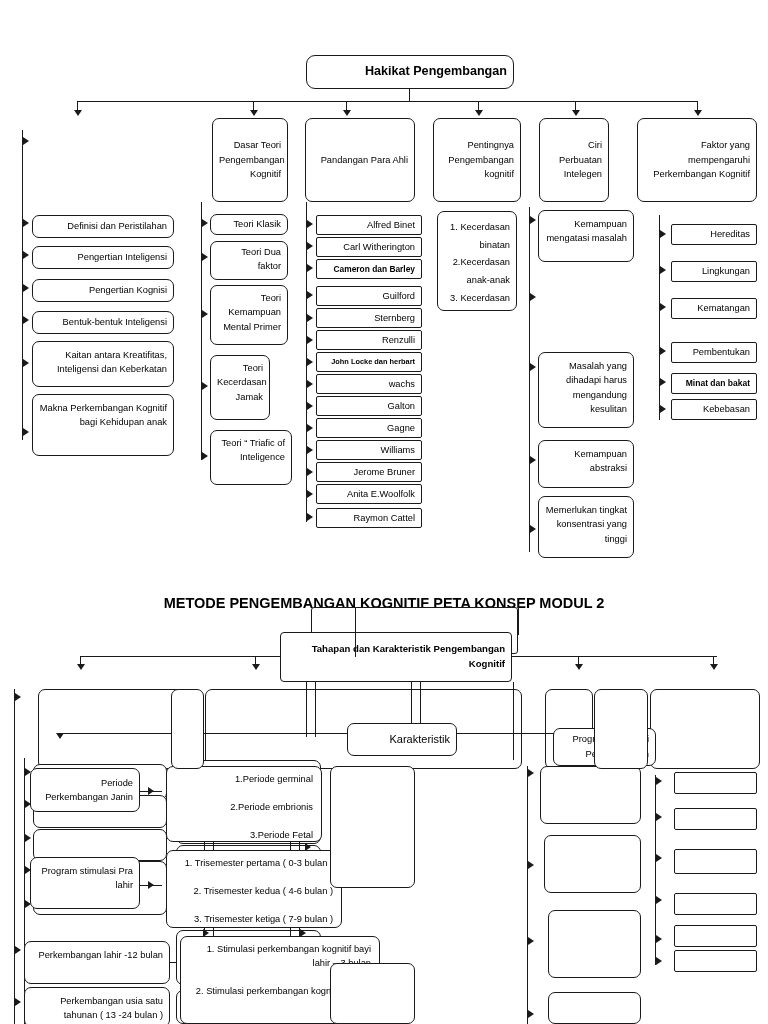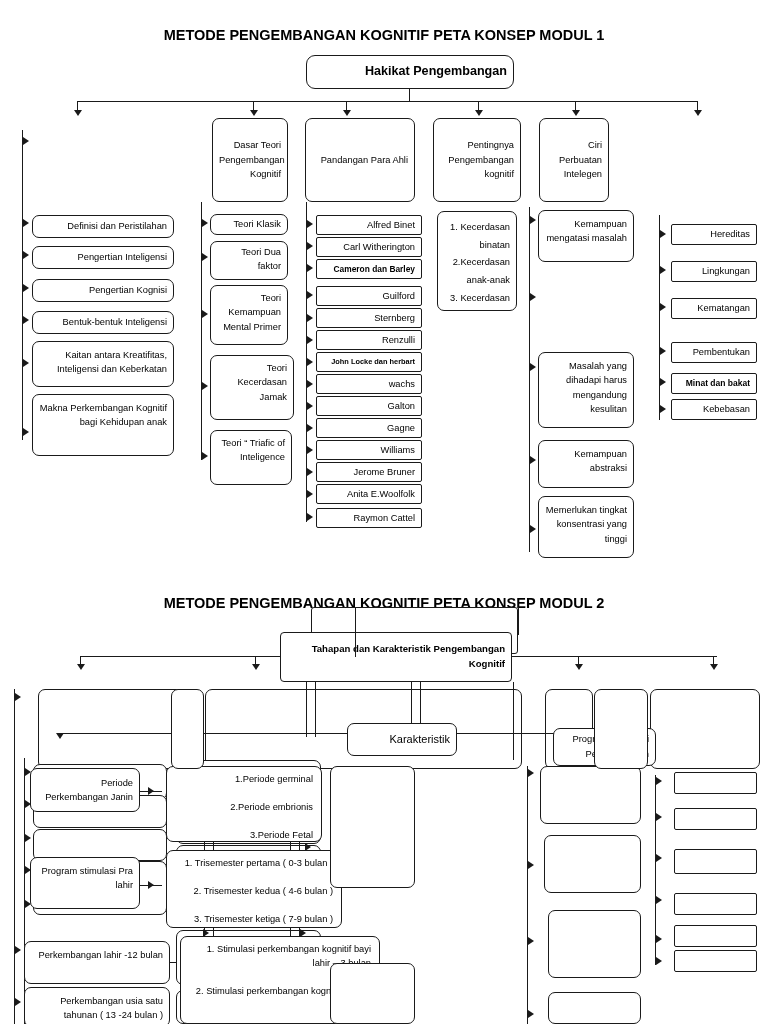--- a/index.html
+++ b/index.html
@@ -80,21 +80,20 @@
     border-top:4px solid transparent;
     border-bottom:4px solid transparent;
     border-left:6px solid #1a1a1a;
   }
 </style>
 </head>
 <body>
 
 <div id="stage">
 
-  <div class="title" style="left:0;top:27px;width:768px;">METODE PENGEMBANGAN KOGNITIF PETA KONSEP MODUL 1</div>
 
   <div class="box center root" style="left:306px;top:55px;width:208px;height:34px;">
     <span class="t">Hakikat Pengembangan</span>
   </div>
 
   <div class="ln vl" style="left:409px;top:89px;height:12px;"></div>
   <div class="ln hl" style="left:77px;top:101px;width:620px;"></div>
 
   <div class="ln vl" style="left:77px;top:101px;height:10px;"></div>
   <div class="ad" style="left:74px;top:110px;"></div>
@@ -114,20 +113,23 @@
   </div>
   <div class="box center hdr" style="left:212px;top:118px;width:76px;height:84px;">
     <span class="t">Dasar Teori Pengembangan Kognitif</span>
   </div>
   <div class="box center hdr" style="left:433px;top:118px;width:88px;height:84px;">
     <span class="t">Pentingnya Pengembangan kognitif</span>
   </div>
   <div class="box center hdr" style="left:539px;top:118px;width:70px;height:84px;">
     <span class="t">Ciri Perbuatan Intelegen</span>
   </div>
+  <div class="box center hdr" style="left:637px;top:118px;width:120px;height:84px;">
+    <span class="t">Faktor yang mempengaruhi Perkembangan Kognitif</span>
+  </div>
 
   <div class="ln vl" style="left:22px;top:130px;height:310px;"></div>
   <div class="ar" style="left:23px;top:137px;"></div>
   <div class="ar" style="left:23px;top:219px;"></div>
   <div class="ar" style="left:23px;top:251px;"></div>
   <div class="ar" style="left:23px;top:284px;"></div>
   <div class="ar" style="left:23px;top:316px;"></div>
   <div class="ar" style="left:23px;top:359px;"></div>
   <div class="ar" style="left:23px;top:428px;"></div>
 
@@ -159,21 +161,21 @@
 
   <div class="box midleft" style="left:210px;top:214px;width:78px;height:21px;">
     <span class="t">Teori Klasik</span>
   </div>
   <div class="box tl" style="left:210px;top:241px;width:78px;height:39px;padding-top:3px;">
     <span class="t">Teori Dua faktor</span>
   </div>
   <div class="box tl" style="left:210px;top:285px;width:78px;height:60px;padding-top:5px;">
     <span class="t">Teori Kemampuan Mental Primer</span>
   </div>
-  <div class="box tl" style="left:210px;top:355px;width:84px;height:65px;padding-top:5px;">
+  <div class="box tl" style="left:210px;top:355px;width:60px;height:65px;padding-top:5px;">
     <span class="t">Teori Kecerdasan Jamak</span>
   </div>
   <div class="box tl" style="left:210px;top:430px;width:82px;height:55px;padding-top:5px;">
     <span class="t">Teori “ Triafic of Inteligence</span>
   </div>
 
   <div class="ln vl" style="left:306px;top:202px;height:320px;"></div>
   <div class="ar" style="left:307px;top:220px;"></div>
   <div class="ar" style="left:307px;top:242px;"></div>
   <div class="ar" style="left:307px;top:264px;"></div>

